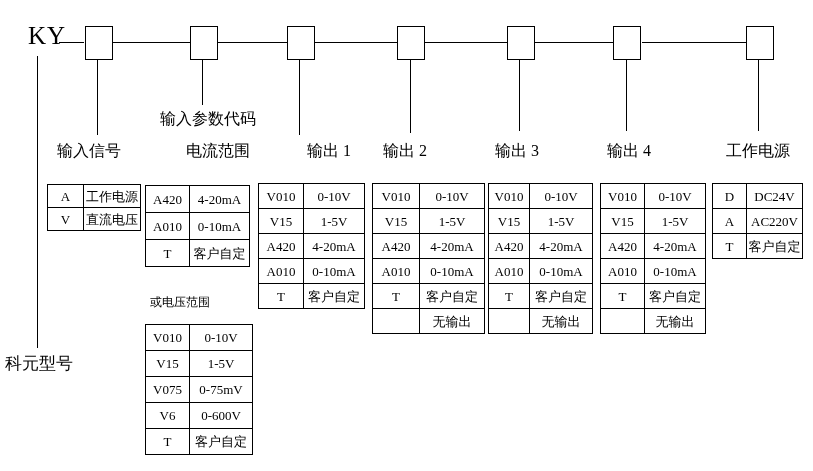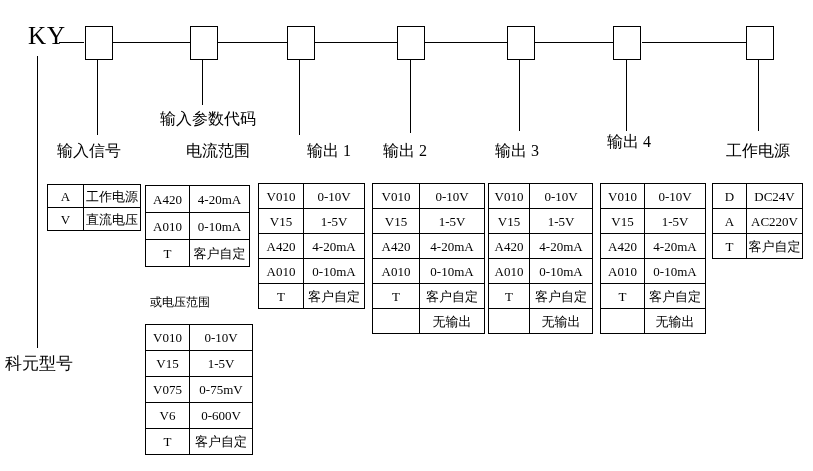--- a/index.html
+++ b/index.html
@@ -59,21 +59,21 @@
   <div class="vline" style="left:519px;top:59px;height:72px;"></div>
   <div class="vline" style="left:626px;top:59px;height:72px;"></div>
   <div class="vline" style="left:758px;top:59px;height:72px;"></div>
 
   <div class="lbl" style="left:160px;top:109px;">输入参数代码</div>
   <div class="lbl" style="left:57px;top:141px;">输入信号</div>
   <div class="lbl" style="left:169px;top:141px;margin-left:17px;">电流范围</div>
   <div class="lbl" style="left:283px;top:141px;margin-left:24px;">输出 1</div>
   <div class="lbl" style="left:383px;top:141px;">输出 2</div>
   <div class="lbl" style="left:495px;top:141px;">输出 3</div>
-  <div class="lbl" style="left:607px;top:132px;text-align:right;">输出 4</div>
+  <div class="lbl" style="left:607px;top:141px;text-align:right;">输出 4</div>
   <div class="lbl" style="left:726px;top:141px;text-align:center;">工作电源</div>
   <div class="lbl-small" style="left:150px;top:294px;">或电压范围</div>
   <div class="model-lbl" style="left:5px;top:352px;">科元型号</div>
 
   <table class="dt" id="t-input">
     <tbody>
         <tr>
       <td class="c1">A</td>
       <td class="c2">工作电源</td>
     </tr>

